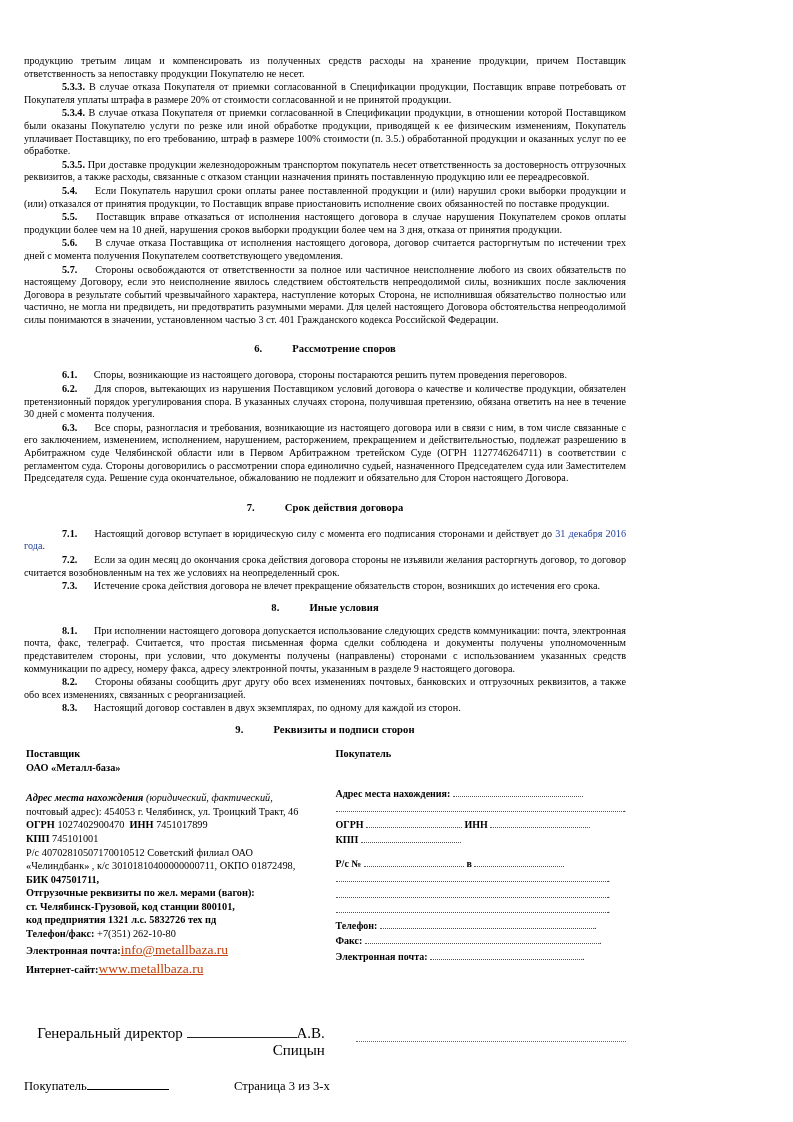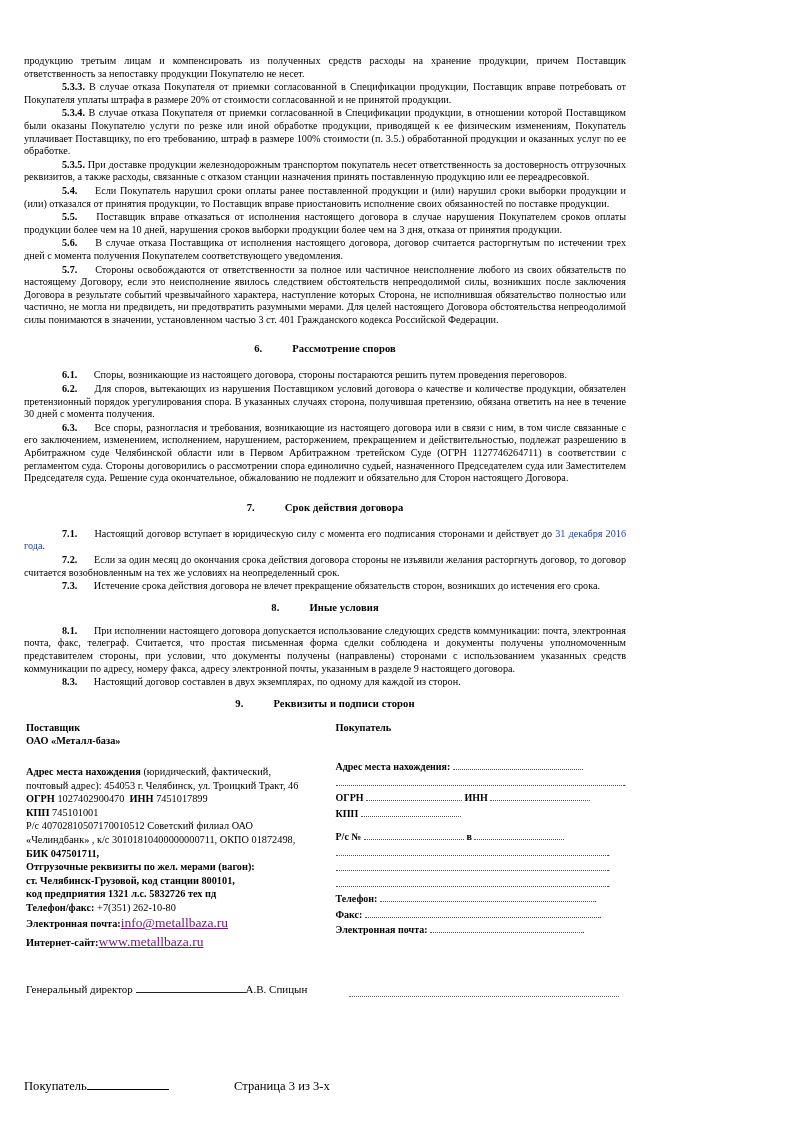--- a/index.html
+++ b/index.html
@@ -70,51 +70,52 @@
   .req-col-right {
     width: 330px;
     padding-left: 24px;
   }
   .req b, .b { font-weight: bold; }
   .rline {
     font-size: 10.3px;
     line-height: 13.6px;
     white-space: nowrap;
   }
-  .rline.wrap { white-space: normal; }
+  .rline.wrap { white-space: normal; font-style: italic; }
   .spacer-lg { height: 17px; }
   .spacer-sm { height: 8px; }
 
   .big-link {
     font-size: 13.5px;
-    color: #701a75;
+    color: #c2410c;
     text-decoration: underline;
     font-family: "Liberation Serif", serif;
   }
   .rline.mail { line-height: 18px; }
 
   
   .fill {
     display: inline-block;
     border-bottom: 1px dotted #555;
     height: 10px;
     vertical-align: baseline;
   }
   .fillrow {
     font-size: 10px;
     line-height: 15.5px;
     white-space: nowrap;
   }
 
   
   .sig {
-    margin-top: 31px;
+    margin-top: 46px;
     display: flex;
-    font-size: 11px;
+    font-size: 15px;
     padding-left: 2px;
+    text-align: right;
   }
   .sig-left { width: 330px; }
   .sig-right { width: 330px; padding-left: 24px; padding-top: 4px;}
   .u-line {
     display: inline-block;
     border-bottom: 1px solid #222;
     height: 9px;
   }
   .d-line {
     display: inline-block;
@@ -225,20 +226,24 @@
 
   <h2 class="sect tight">
     <span class="snum">8.</span><span>Иные условия</span>
   </h2>
 
   <p class="para ind">
     <span class="num">8.1.</span><span class="gap"></span>
     <span>При исполнении настоящего договора допускается использование следующих средств коммуникации: почта, электронная почта, факс, телеграф. Считается, что простая письменная форма сделки соблюдена и документы получены  уполномоченным представителем стороны, при условии, что документы получены (направлены) сторонами с использованием указанных средств коммуникации по адресу, номеру факса, адресу электронной почты, указанным в разделе 9 настоящего договора.</span>
   </p>
 
+  <p class="para ind">
+    <span class="num">8.2.</span><span class="gap"></span>
+    <span>Стороны обязаны сообщить друг другу обо всех изменениях почтовых, банковских и отгрузочных реквизитов, а также обо всех изменениях, связанных с реорганизацией.</span>
+  </p>
 
   <p class="para ind">
     <span class="num">8.3.</span><span class="gap"></span>
     <span>Настоящий договор составлен в двух экземплярах, по одному для каждой из сторон.</span>
   </p>
 
   <h2 class="sect nine">
     <span class="snum">9.</span><span>Реквизиты и подписи сторон</span>
   </h2>
 

